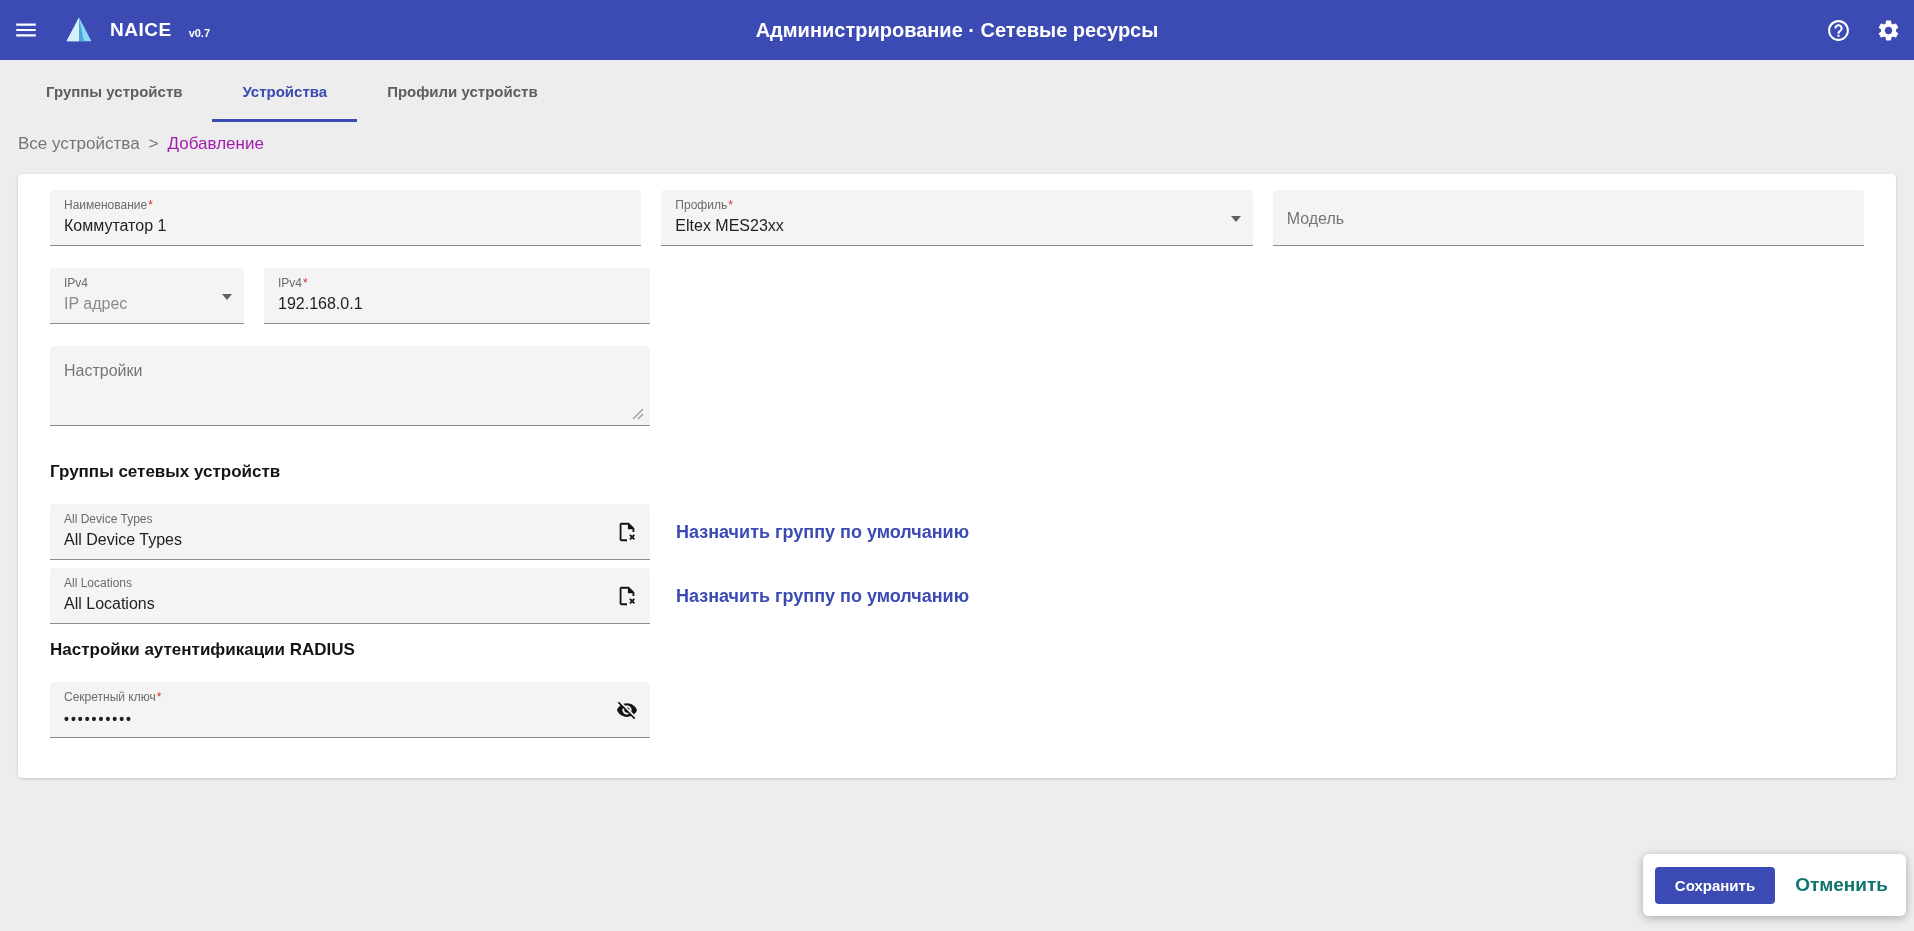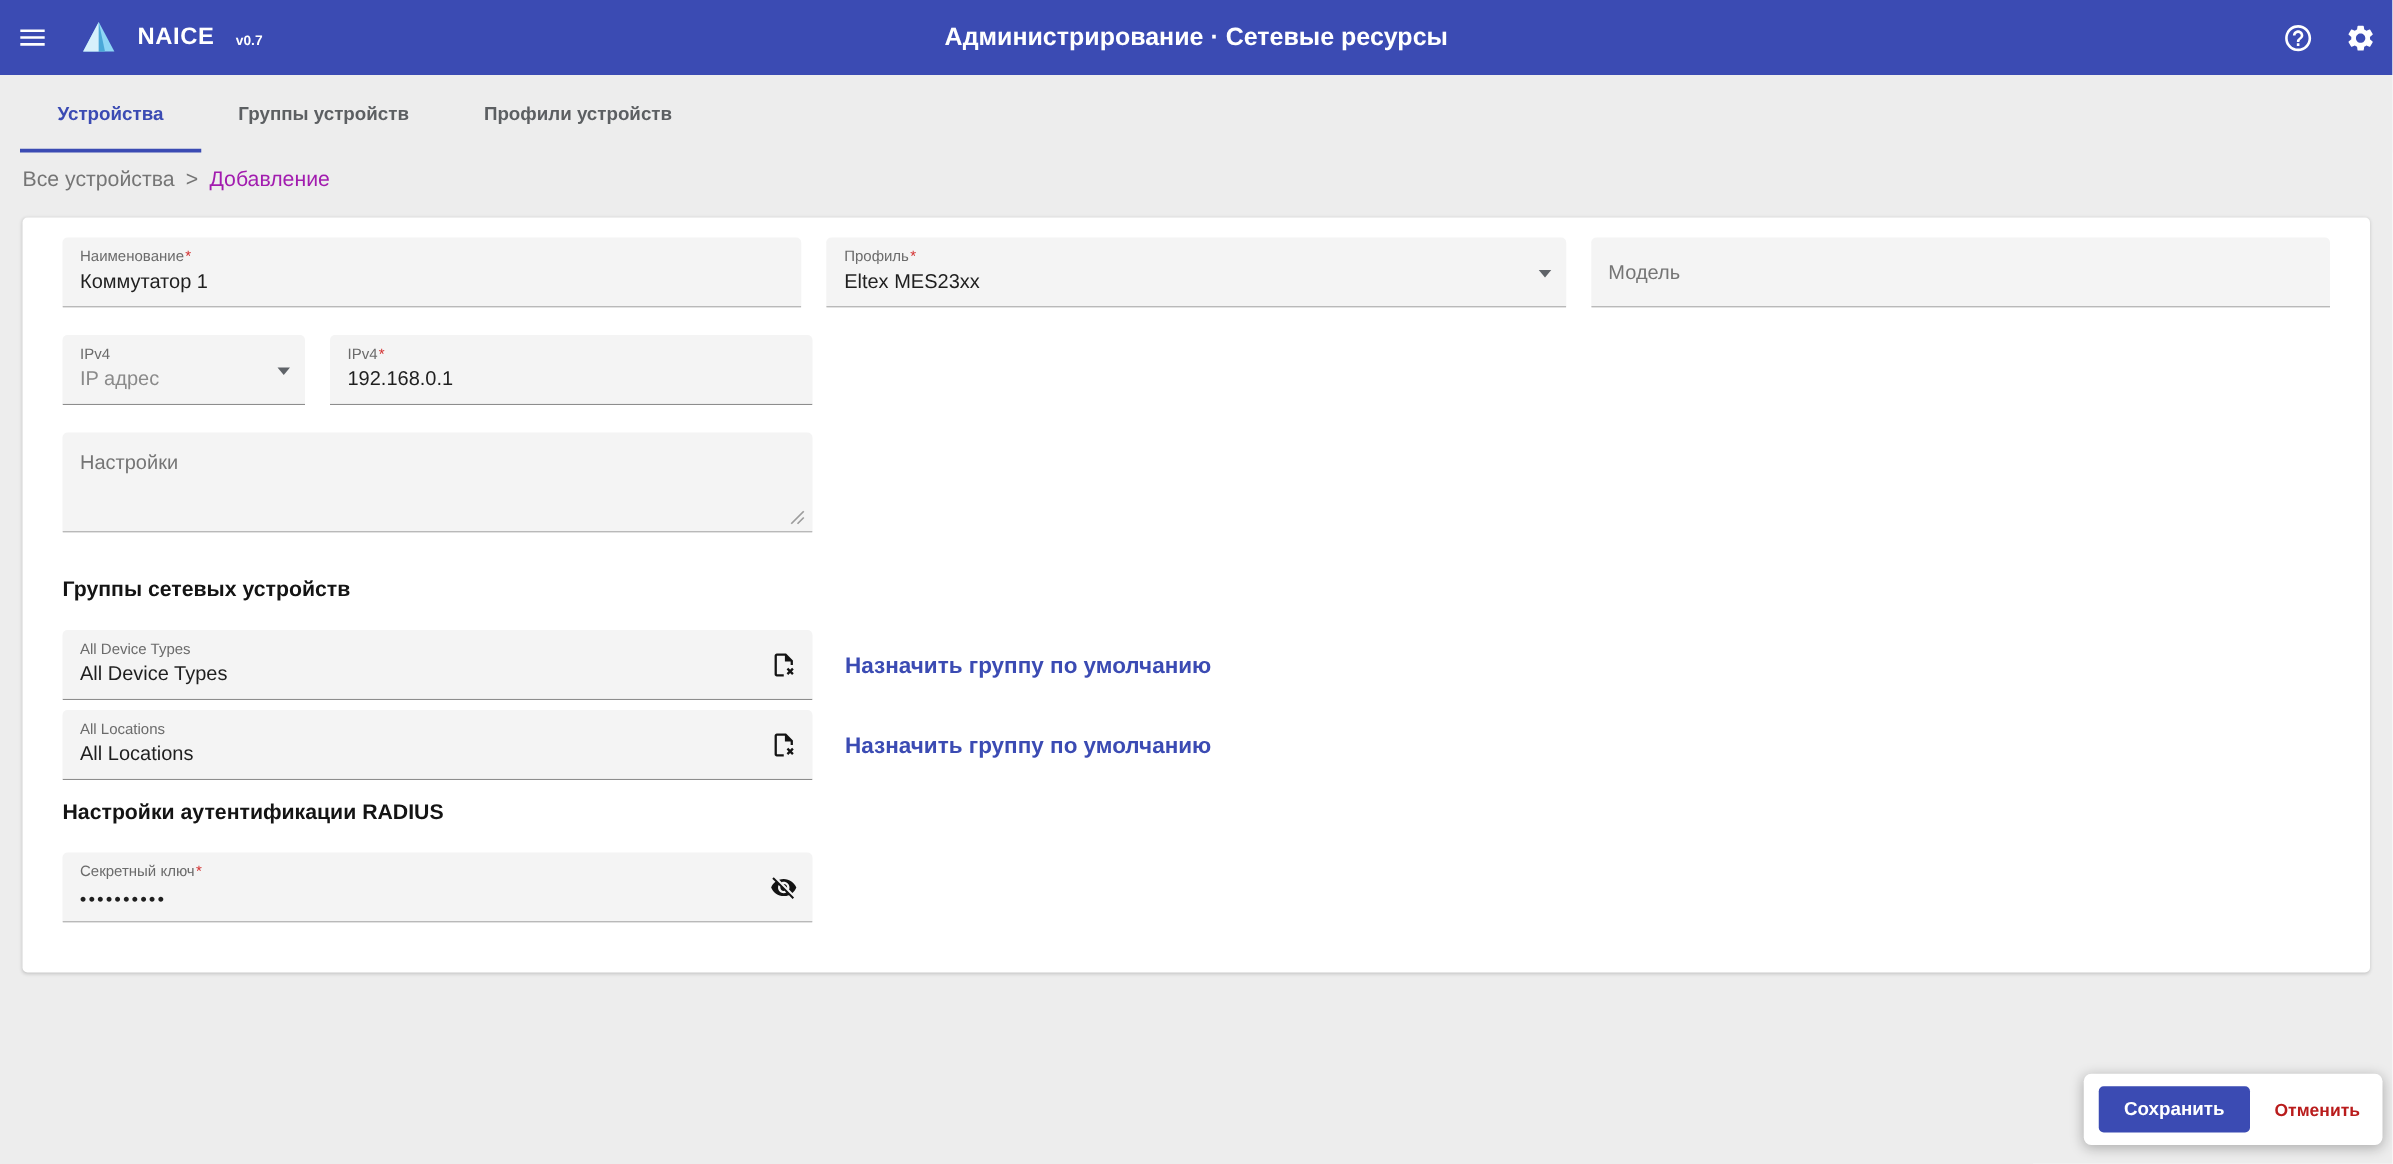--- a/index.html
+++ b/index.html
@@ -106,21 +106,21 @@
 
   
   .action-bar{
     position:absolute;right:8px;bottom:15px;background:#fff;border-radius:6px;
     box-shadow:0 2px 10px rgba(0,0,0,.28);padding:10px 12px;display:flex;gap:14px;align-items:center;
   }
   .btn-primary{
     background:var(--primary);color:#fff;font-size:15px;font-weight:700;
     padding:10px 20px;border-radius:4px;
   }
-  .btn-text{color:#b91c1c;font-size:14px;font-weight:700;padding:10px 6px;}
+  .btn-text{color:#0f766e;font-size:19px;font-weight:700;padding:10px 6px;}
 </style>
 </head>
 <body>
 
 <header class="appbar">
   <div class="appbar-left">
     <button class="icon-btn">
       <svg viewBox="0 0 24 24">
           <path d="M3 18h18v-2H3v2zm0-5h18v-2H3v2zm0-7v2h18V6H3z"></path>
         </svg>
@@ -146,22 +146,22 @@
     </button>
     <button class="icon-btn">
       <svg viewBox="0 0 24 24" fill="currentColor">
           <path d="M19.14 12.94c.04-.3.06-.61.06-.94 0-.32-.02-.64-.07-.94l2.03-1.58c.18-.14.23-.41.12-.61l-1.92-3.32c-.12-.22-.37-.29-.59-.22l-2.39.96c-.5-.38-1.03-.7-1.62-.94l-.36-2.54c-.04-.24-.24-.41-.48-.41h-3.84c-.24 0-.43.17-.47.41l-.36 2.54c-.59.24-1.13.57-1.62.94l-2.39-.96c-.22-.08-.47 0-.59.22L2.74 8.87c-.12.21-.08.47.12.61l2.03 1.58c-.05.3-.09.63-.09.94s.02.64.07.94l-2.03 1.58c-.18.14-.23.41-.12.61l1.92 3.32c.12.22.37.29.59.22l2.39-.96c.5.38 1.03.7 1.62.94l.36 2.54c.05.24.24.41.48.41h3.84c.24 0 .44-.17.47-.41l.36-2.54c.59-.24 1.13-.56 1.62-.94l2.39.96c.22.08.47 0 .59-.22l1.92-3.32c.12-.22.07-.47-.12-.61l-2.01-1.58zM12 15.6c-1.98 0-3.6-1.62-3.6-3.6s1.62-3.6 3.6-3.6 3.6 1.62 3.6 3.6-1.62 3.6-3.6 3.6z"></path>
         </svg>
     </button>
   </div>
 </header>
 
 <nav class="tabs">
+  <div class="tab">Группы устройств</div>
   <div class="tab active">Устройства</div>
-  <div class="tab">Группы устройств</div>
   <div class="tab">Профили устройств</div>
 </nav>
 
 <div class="breadcrumb">
   <span class="bc-parent">Все устройства</span>
   <span class="bc-sep">&gt;</span>
   <span class="bc-current">Добавление</span>
 </div>
 
 <main class="card">

